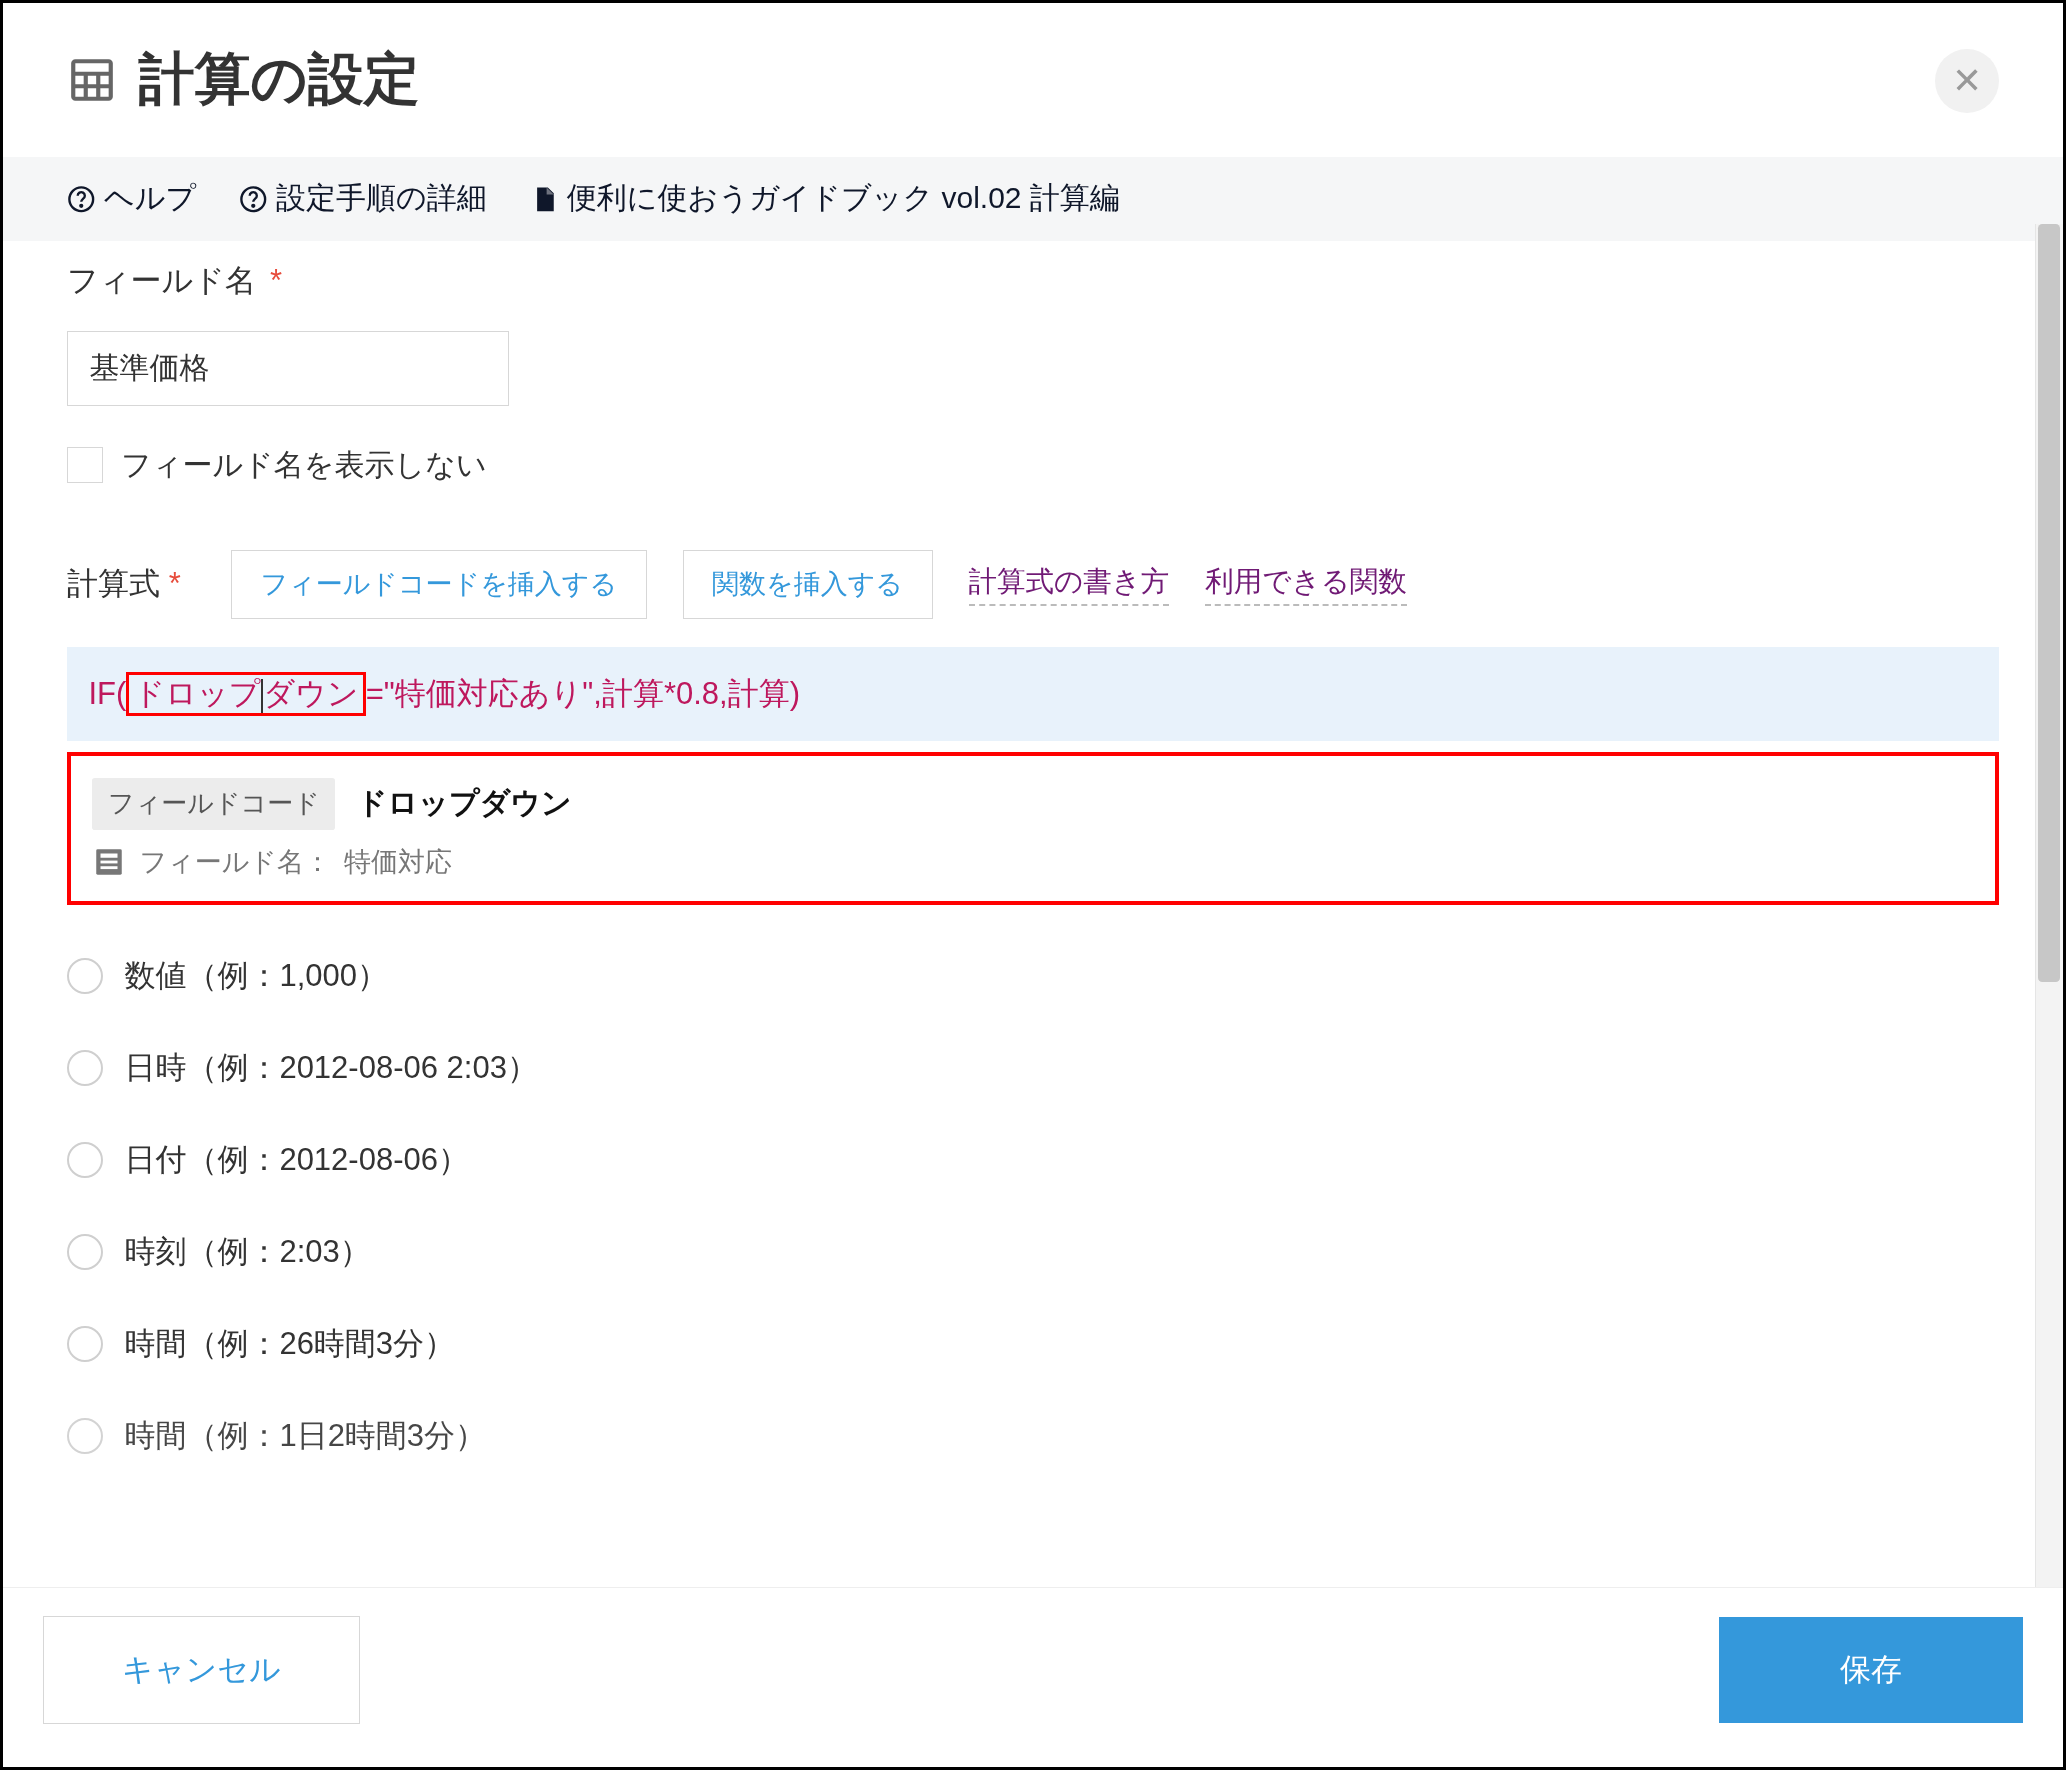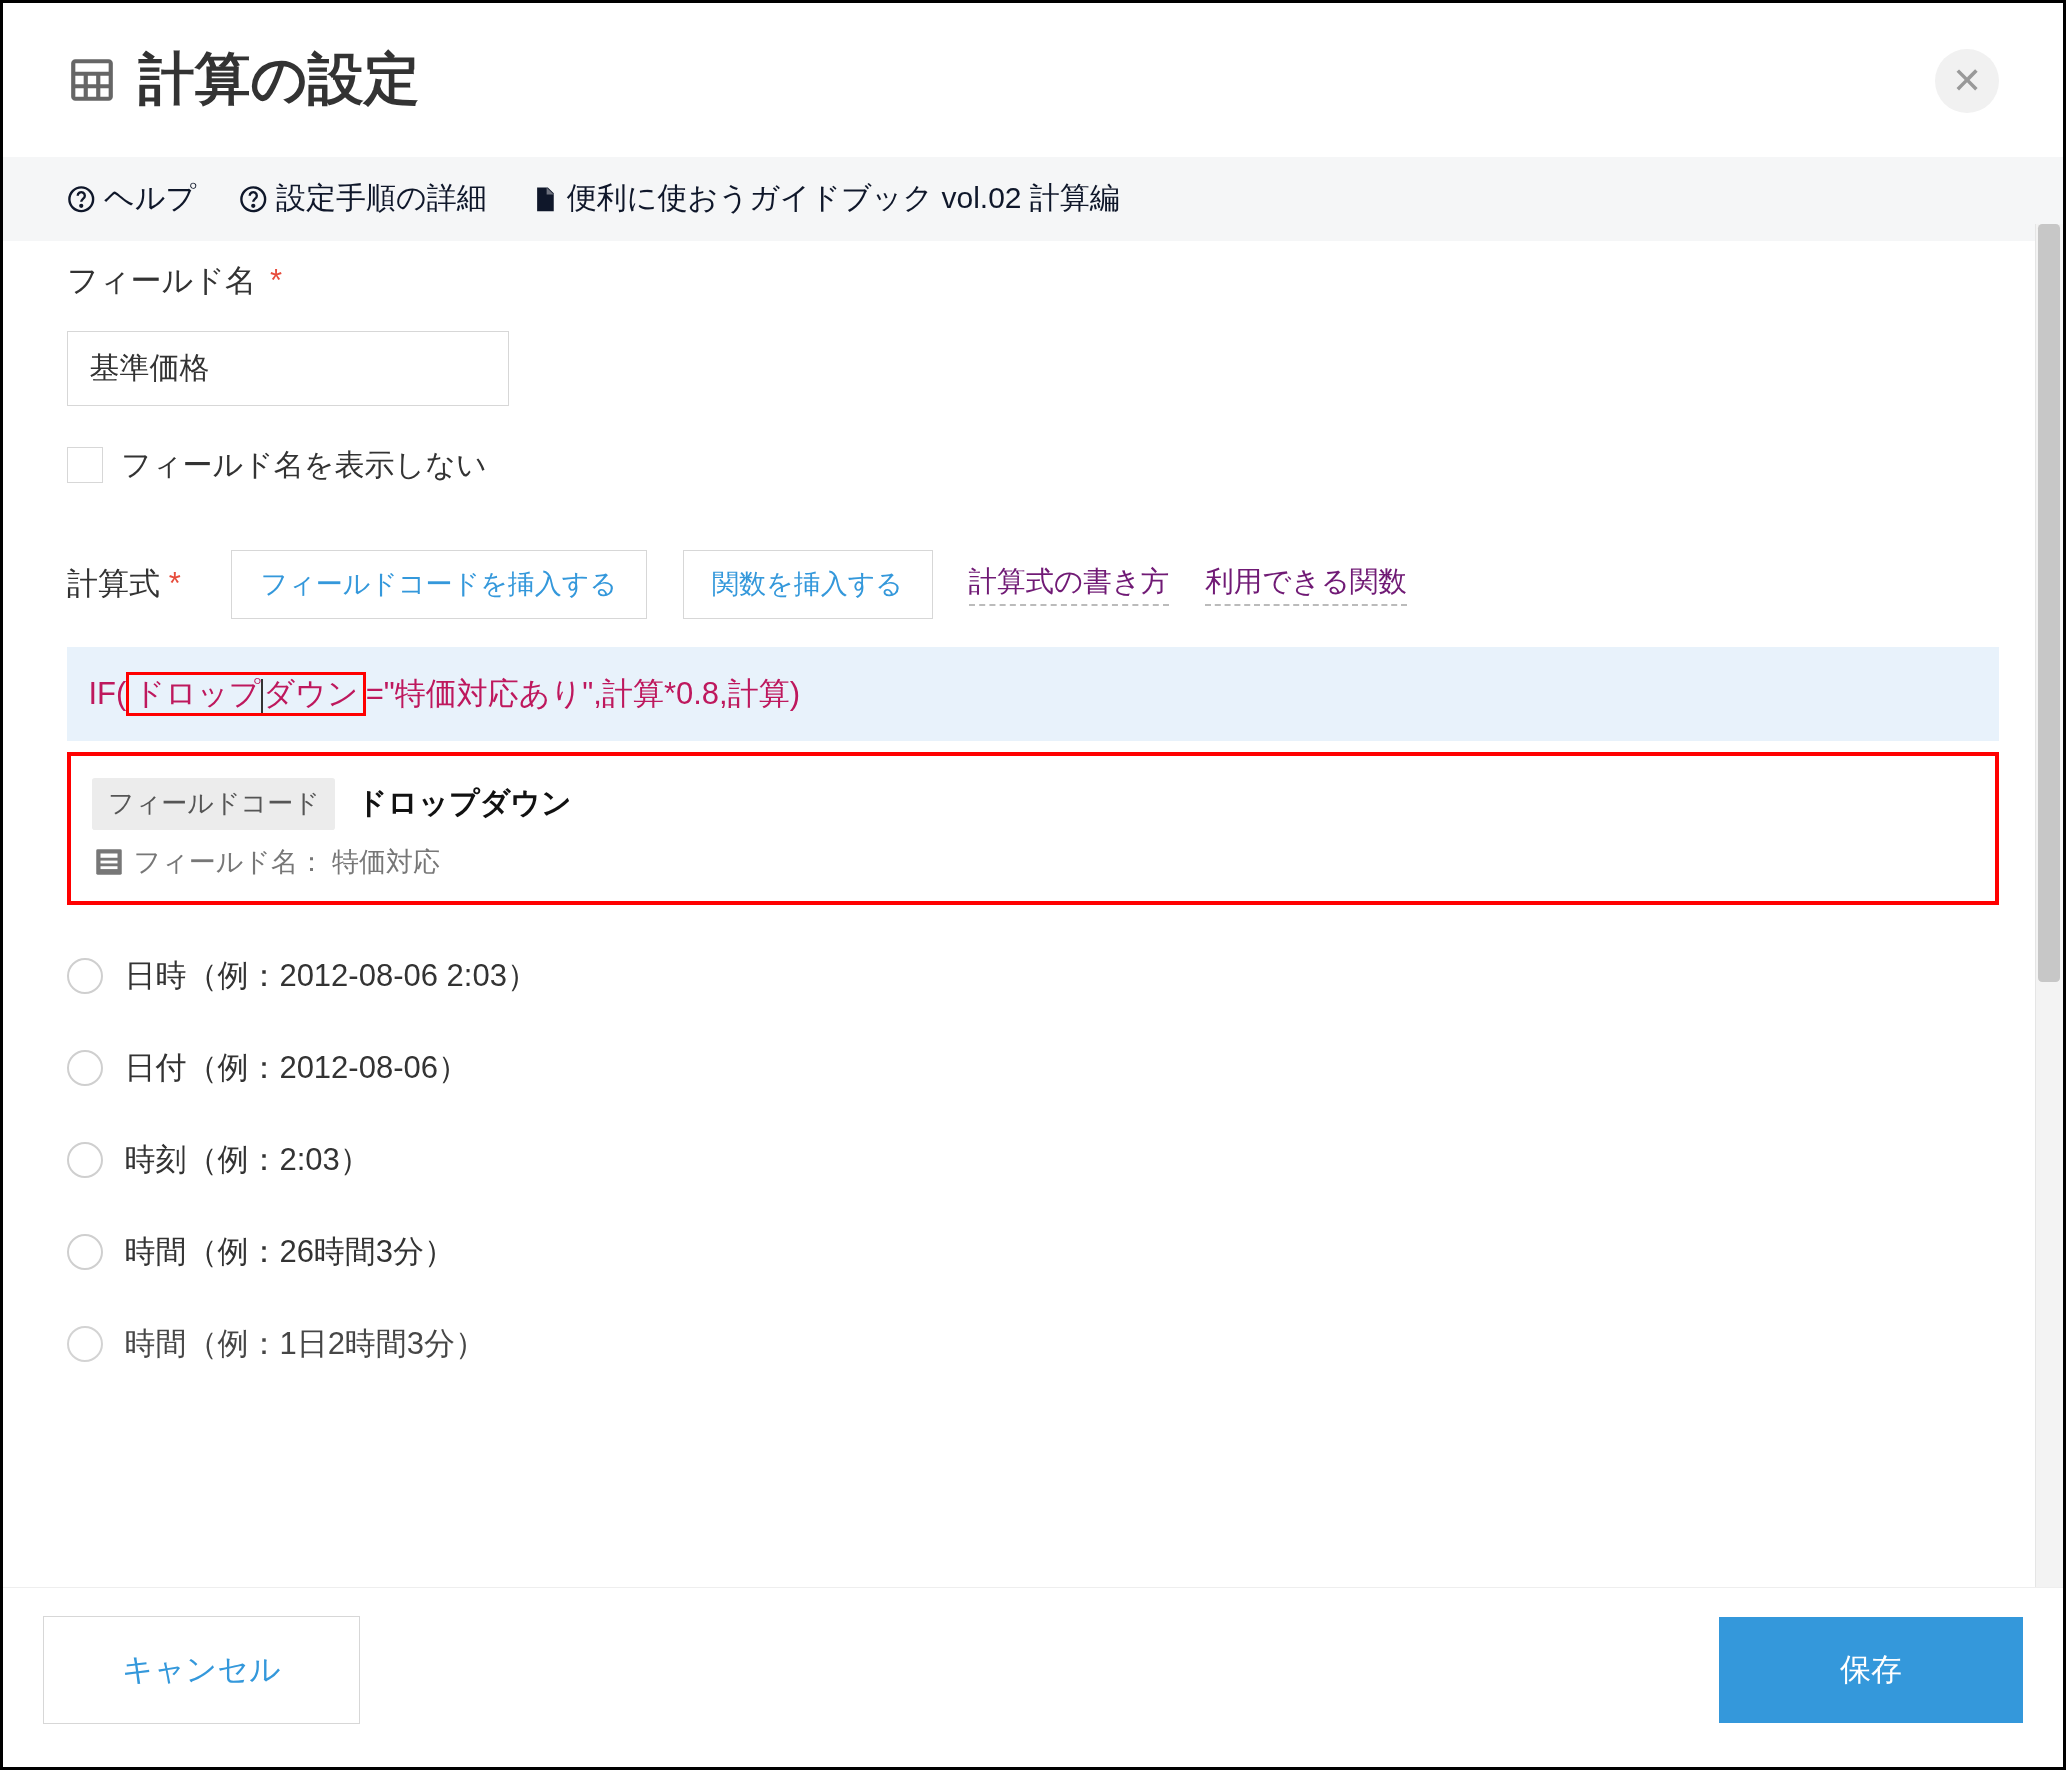--- a/index.html
+++ b/index.html
@@ -193,21 +193,21 @@
     border-radius: 2.8px;
   }
   .fc-name {
     font-size: 30px;
     font-weight: 700;
     color: #111;
   }
   .fc-popup .row2 {
     display: flex;
     align-items: center;
-    gap: 7px;
+    gap: 13px;
     color: #777;
     font-size: 27px;
   }
   .fc-popup .row2 svg { width: 34px; height: 34px; color:#777; }
 
   .radio-list {
     margin-top: 50px;
   }
   .radio-item {
     display: flex;
@@ -365,20 +365,24 @@
         </svg>
         <span>フィールド名：</span>
           <span>特価対応</span>
       </div>
     </div>
 
     
     <div class="radio-list">
       <div class="radio-item">
         <span class="radio"></span>
+        <span>数値（例：1,000）</span>
+      </div>
+      <div class="radio-item">
+        <span class="radio"></span>
         <span>日時（例：2012-08-06 2:03）</span>
       </div>
       <div class="radio-item">
         <span class="radio"></span>
         <span>日付（例：2012-08-06）</span>
       </div>
       <div class="radio-item">
         <span class="radio"></span>
         <span>時刻（例：2:03）</span>
       </div>

